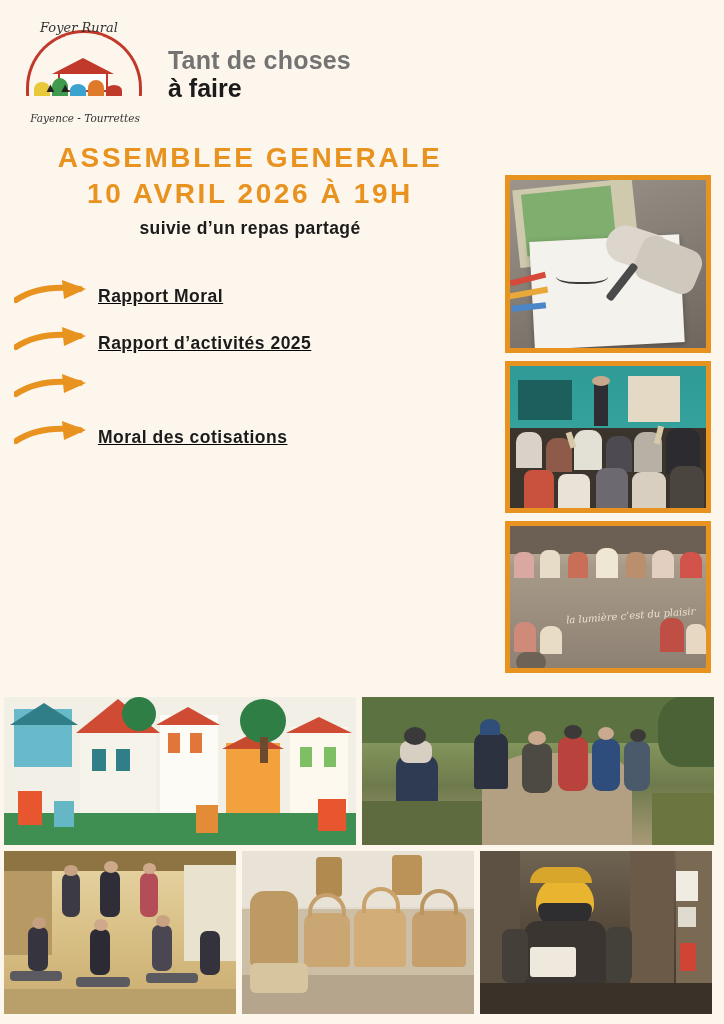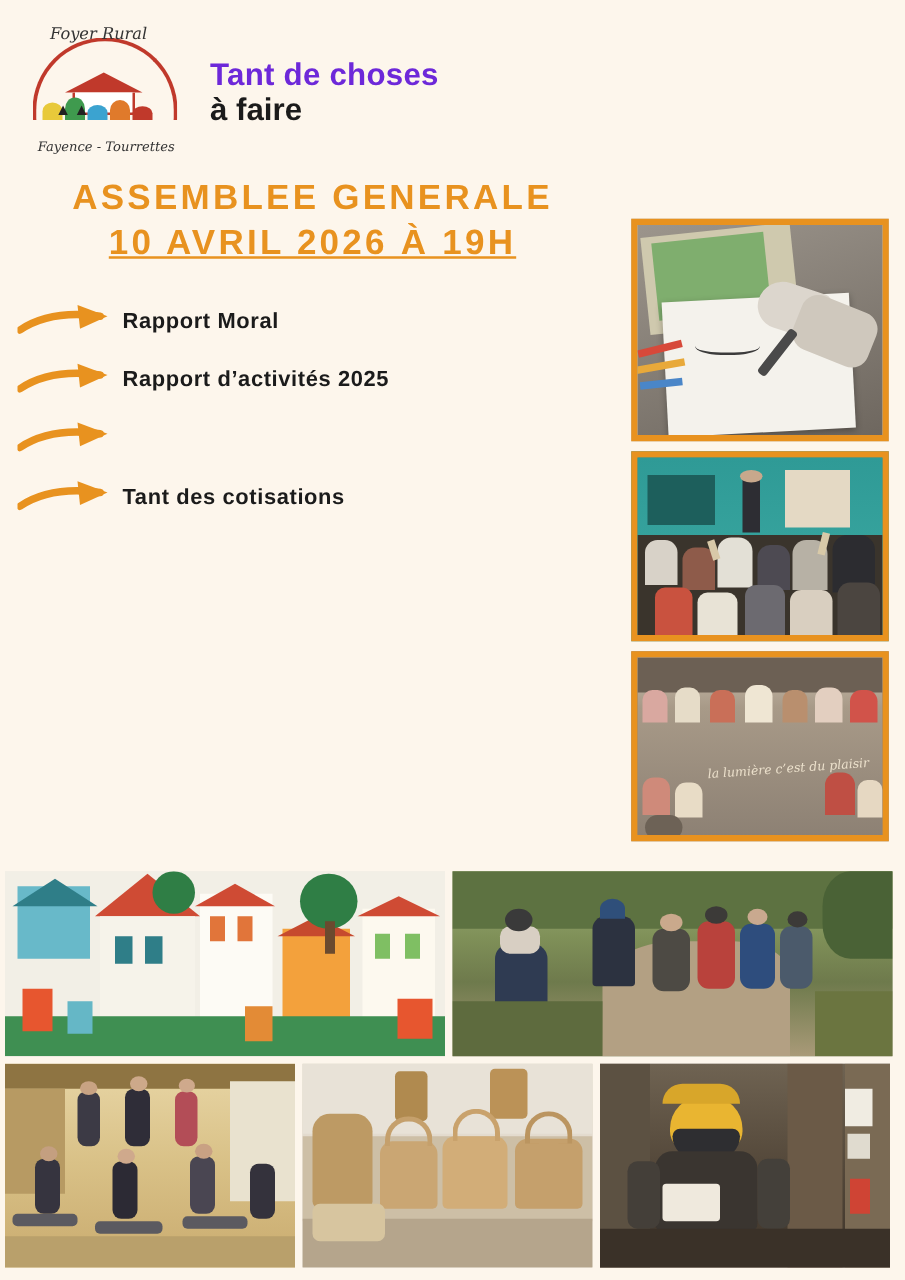--- a/index.html
+++ b/index.html
@@ -90,21 +90,21 @@
     font-size:10.5px;
     color:#333;
   }
   .slogan {
     position:relative;
     padding-top:6px;
   }
   .slogan .l1 {
     font-size:25px;
     font-weight:bold;
-    color:#6d28d9;
+    color:#737373;
     letter-spacing:0.2px;
     line-height:1.12;
   }
   .slogan .l2 {
     font-size:25px;
     font-weight:bold;
     color:#1b1b1b;
     line-height:1.12;
     display:flex;
     align-items:flex-end;
@@ -124,40 +124,41 @@
     width:500px;
     margin-top:16px;
   }
   .t1, .t2, .t3 {
     color:#e8921f;
     font-weight:bold;
     letter-spacing:2.6px;
     line-height:1.28;
   }
   .t1 { font-size:28px; }
-  .t2 { font-size:28px;text-decoration:underline; }
+  .t2 { font-size:28px; }
   .t3 { font-size:28px; }
   .t4 {
     margin-top:6px;
     font-size:17.5px;
     color:#1b1b1b;
     font-weight:bold;
     letter-spacing:0.4px;
   }
 
   
   .agenda {
     margin-top:22px;
     width:500px;
     padding-left:14px;
   }
   .agenda-item {
     display:flex;
-    align-items:center;
+    align-items:flex-end;
     min-height:47px;
+    text-decoration:underline;
   }
   .arrow {
     flex:0 0 auto;
     width:76px; height:30px;
     margin-right:8px;
   }
   .agenda-label {
     font-size:17.5px;
     font-weight:bold;
     color:#1b1b1b;
@@ -229,20 +230,21 @@
     <div class="l1">Tant de choses</div>
     <div class="l2">
       <span>à faire</span>
     </div>
   </div>
 </div>
 
 <div class="titles">
   <div class="t1">ASSEMBLEE GENERALE</div>
   <div class="t2">10 AVRIL 2026 À 19H</div>
+  <div class="t4">suivie d’un repas partagé</div>
 </div>
 
 <div class="agenda">
 
   <div class="agenda-item">
     <span class="arrow">
       <svg width="76" height="30" viewBox="0 0 76 30">
           <path d="M2 22 C20 10, 44 8, 66 11" stroke="#e8921f" stroke-width="6" fill="none" stroke-linecap="round"></path>
           <path d="M48 2 L72 11 L50 21 Z" fill="#e8921f"></path>
         </svg>
@@ -269,21 +271,21 @@
     </span>
   </div>
 
   <div class="agenda-item">
     <span class="arrow">
       <svg width="76" height="30" viewBox="0 0 76 30">
           <path d="M2 22 C20 10, 44 8, 66 11" stroke="#e8921f" stroke-width="6" fill="none" stroke-linecap="round"></path>
           <path d="M48 2 L72 11 L50 21 Z" fill="#e8921f"></path>
         </svg>
     </span>
-    <span class="agenda-label">Tant des cotisations</span>
+    <span class="agenda-label">Moral des cotisations</span>
   </div>
 
 
 
 </div>
 
 <div class="right-col">
 
   <div class="photo" style="height:178px;background:#b9b3ac;">
     <div class="sky" style="background:linear-gradient(160deg,#9c958c,#6e675f);"></div>

